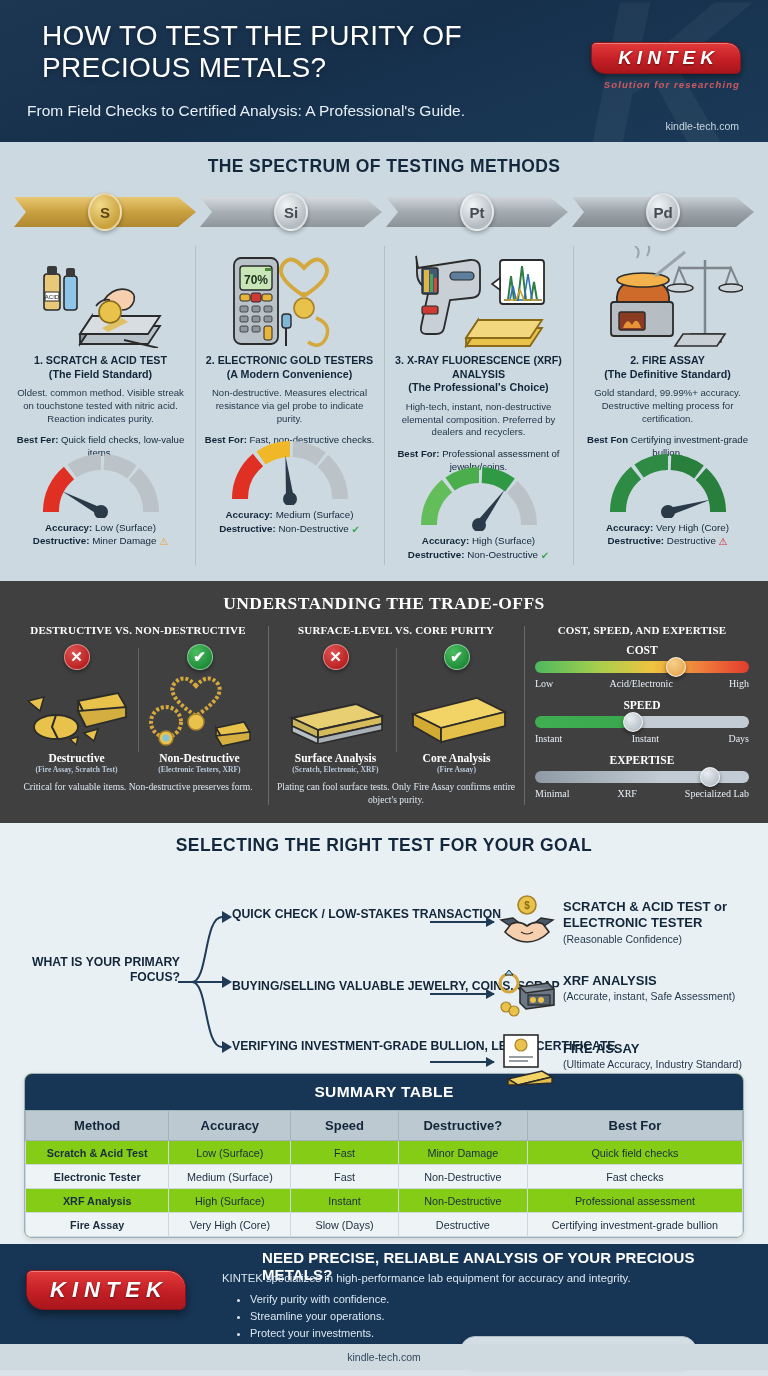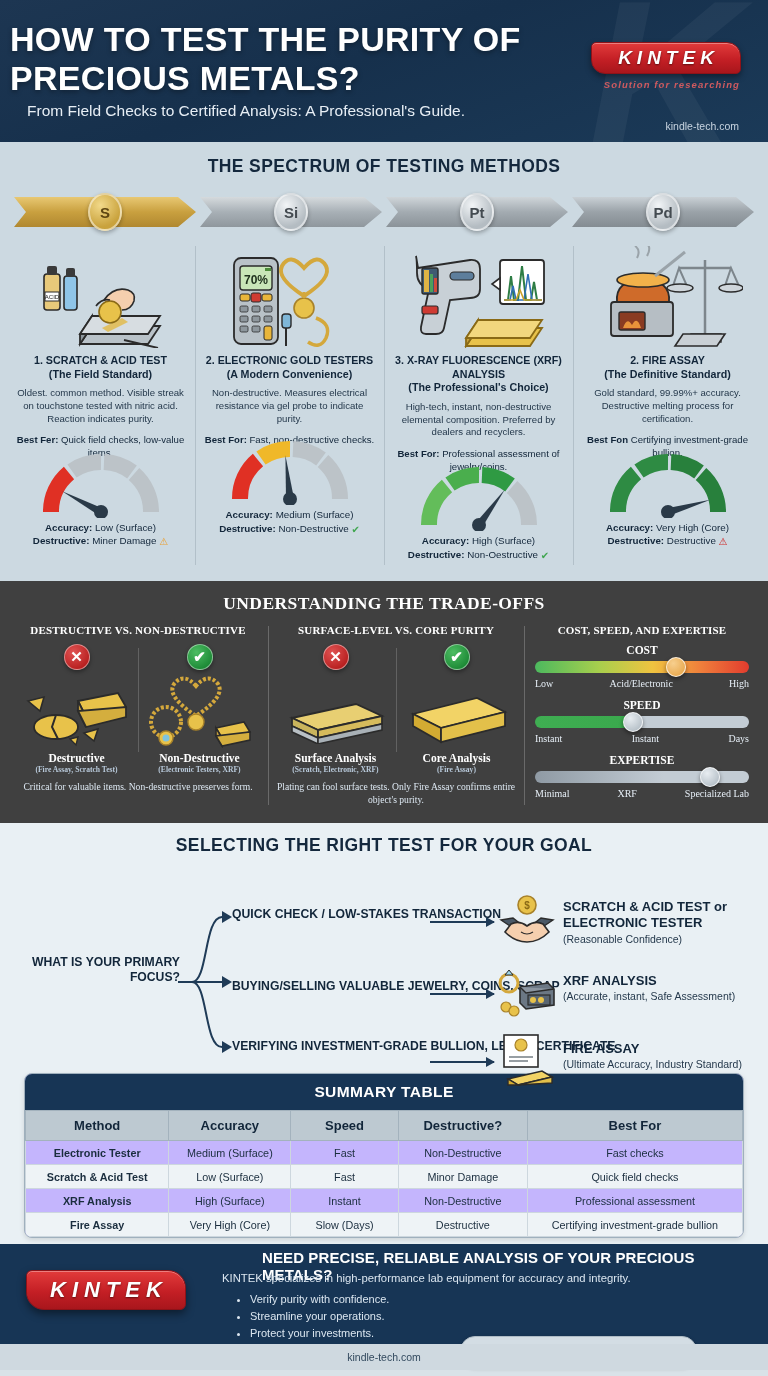--- a/index.html
+++ b/index.html
@@ -17,22 +17,22 @@
     background: linear-gradient(160deg, #1d3652 0%, #16304c 45%, #1b3a58 100%);
     overflow: hidden;
   }
   .header .watermark-k {
     position: absolute; right: 38px; top: -30px;
     font-size: 210px; font-weight: bold; color: #ffffff;
     opacity: .045; letter-spacing: -10px; line-height: 1;
     font-style: italic;
   }
   .header h1 {
-    position: absolute; left: 10px; top: 20px;
-    color: #ffffff; font-size: 34px; font-weight: bold;
+    position: absolute; left: 42px; top: 20px;
+    color: #ffffff; font-size: 28px; font-weight: normal;
     line-height: 1.15; letter-spacing: .3px;
     text-shadow: 0 2px 5px rgba(0,0,0,.35);
     max-width: 560px;
   }
   .header .subtitle {
     position: absolute; left: 27px; top: 102px;
     color: #e7eef5; font-size: 15.5px; font-weight: 400;
   }
   .logo-badge {
     position: absolute; right: 27px; top: 42px;
@@ -192,21 +192,21 @@
   .flow-res { position: absolute; left: 563px; }
   .flow-res.r1 { top: 30px; } .flow-res.r2 { top: 104px; } .flow-res.r3 { top: 172px; }
   .flow-res .rt { font-size: 13px; font-weight: bold; color: #12263a; line-height: 1.26; }
   .flow-res .rs { font-size: 10.5px; color: #25394c; line-height: 1.28; margin-top: 1px; }
   .flow-icon { position: absolute; left: 498px; width: 58px; height: 54px; display:flex; align-items:center; justify-content:center;}
   .flow-icon.i1 { top: 24px; } .flow-icon.i2 { top: 96px; } .flow-icon.i3 { top: 164px; }
 
   
   .table-card {
     margin: 6px 24px 0; border-radius: 8px; overflow: hidden;
-    border: 1px solid #9fb0bd; background: #c4b5fd;
+    border: 1px solid #9fb0bd; background: #84cc16;
     box-shadow: 0 2px 5px rgba(0,0,0,.12);
   }
   .table-head {
     background: #173555; color: #fff; text-align: center;
     font-size: 15.5px; font-weight: bold; padding: 9px 0; letter-spacing: .4px;
   }
   table { width: 100%; border-collapse: collapse; }
   th {
     background: #bdc9d1; color: #12263a; font-size: 13px; font-weight: bold;
     padding: 7px 16px; border: 1px solid #a3b2bd;
@@ -710,32 +710,32 @@
           <tr>
             <th style="width:20%">Method</th>
             <th style="width:17%">Accuracy</th>
             <th style="width:15%">Speed</th>
             <th style="width:18%">Destructive?</th>
             <th style="width:30%">Best For</th>
           </tr>
         </thead>
         <tbody>
           <tr>
+            <td class="m">Scratch &amp; Acid Test</td>
+            <td>Low (Surface)</td>
+            <td>Fast</td>
+            <td>Minor Damage</td>
+            <td>Quick field checks</td>
+          </tr>
+          <tr>
             <td class="m">Electronic Tester</td>
             <td>Medium (Surface)</td>
             <td>Fast</td>
             <td>Non-Destructive</td>
             <td>Fast checks</td>
-          </tr>
-          <tr>
-            <td class="m">Scratch &amp; Acid Test</td>
-            <td>Low (Surface)</td>
-            <td>Fast</td>
-            <td>Minor Damage</td>
-            <td>Quick field checks</td>
           </tr>
           <tr>
             <td class="m">XRF Analysis</td>
             <td>High (Surface)</td>
             <td>Instant</td>
             <td>Non-Destructive</td>
             <td>Professional assessment</td>
           </tr>
           <tr>
             <td class="m">Fire Assay</td>

